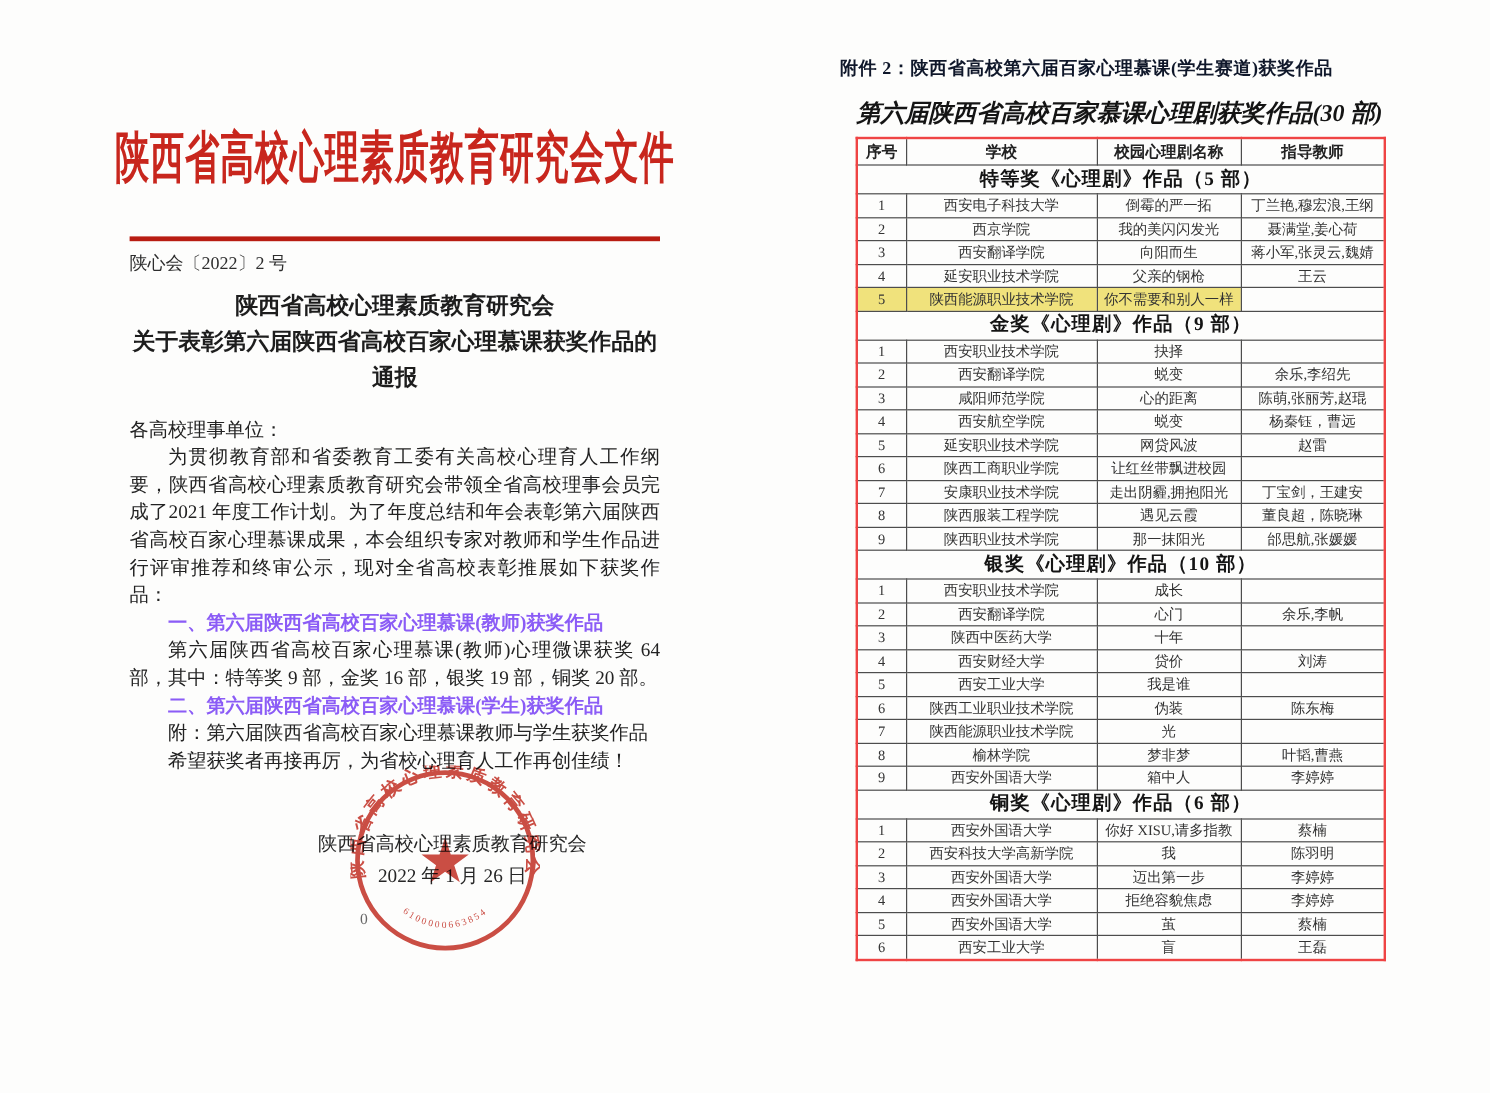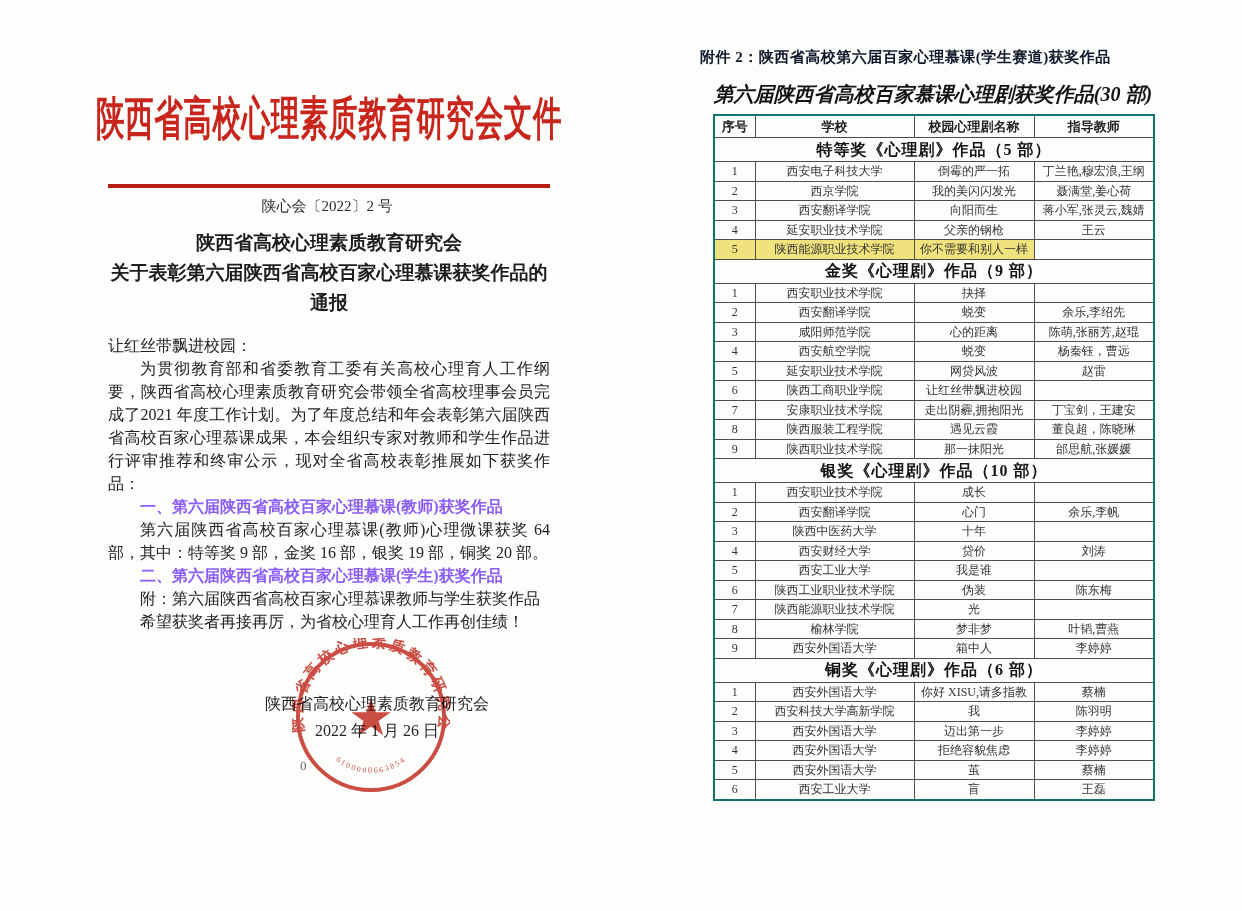--- a/index.html
+++ b/index.html
@@ -1,44 +1,44 @@
 <!DOCTYPE html>
 <html><head>
 <meta charset="utf-8">
 <style>
   html,body{margin:0;padding:0;background:#ffffff;}
   #canvas{position:relative;width:1242px;height:911px;background:#fdfdfc;overflow:hidden;
           font-family:"Liberation Serif","DejaVu Serif",serif;color:#262626;}
 
   
-  .left-doc{position:absolute;left:108px;top:0;width:442px;}
+  .left-doc{position:absolute;left:108px;top:13px;width:442px;}
   .masthead-wrap{position:relative;height:64px;margin-top:88px;}
   .masthead{position:absolute;left:50%;top:0;transform:translateX(-50%) scaleX(.62);
             transform-origin:center;white-space:nowrap;font-size:46px;font-weight:bold;
             color:#c8261d;letter-spacing:1px;}
   .red-rule{height:4px;background:#b81d12;margin-top:32px;}
-  .doc-number{text-align:center;font-size:15px;margin-top:9px;color:#2d2d2d;padding-right:4px;}
+  .doc-number{text-align:left;font-size:15px;margin-top:9px;color:#2d2d2d;padding-right:4px;}
   .doc-title{ text-align:center;font-weight:bold;font-size:19px;line-height:30px;margin-top:12px;color:#1d1d1d;}
   .doc-body{margin-top:16px;font-size:16px;line-height:23px;text-align:justify;color:#222;}
   .doc-body p{margin:0;}
   .indent{text-indent:2em;}
   .bold{font-weight:bold;color:#8b5cf6;}
   .sig-block{position:absolute;left:252px;top:690px;width:250px;text-align:center;
              font-size:16px;line-height:27px;color:#262626;z-index:1;}
   .stamp{position:absolute;left:292px;top:638px;width:158px;height:158px;z-index:2;
          opacity:.88;mix-blend-mode:multiply;}
   .stray-zero{position:absolute;left:300px;top:758px;font-size:13px;color:#666;z-index:2;}
 
   
   .right-doc{position:absolute;left:700px;top:48px;width:480px;}
   .attachment-label{font-size:15px;font-weight:bold;color:#0f172a;letter-spacing:.5px;}
   .table-title{width:440px;margin:14px 0 0 13px;text-align:center;font-size:20px;
                font-weight:bold;color:#141414;font-style:italic;}
   table.awards{border-collapse:collapse;table-layout:fixed;width:440px;margin:6px 0 0 13px;
-               border:2px solid #0f766e;}
+               border:2px solid #ef4444;}
   table.awards th,table.awards td{border:1px solid #4d4d4d;text-align:center;
                overflow:hidden;white-space:nowrap;line-height:1;padding:0 1px;}
   table.awards th{height:21px;font-size:13px;font-weight:bold;color:#222;}
   td.sec{height:23px;font-size:16px;font-weight:bold;letter-spacing:1px;color:#141414;}
   tr.data td{height:18.5px;font-size:12px;color:#333;}
   td.hl{background:#f0e27c;}
 </style>
 </head>
 <body>
 
@@ -48,21 +48,21 @@
     <div class="masthead-wrap">
       <div class="masthead">陕西省高校心理素质教育研究会文件</div>
     </div>
     <div class="red-rule"></div>
     <div class="doc-number">陕心会〔2022〕2 号</div>
     <div class="doc-title">
       <div>陕西省高校心理素质教育研究会</div>
       <div>关于表彰第六届陕西省高校百家心理慕课获奖作品的通报</div>
     </div>
     <div class="doc-body">
-      <p>让红丝带飘进校园：</p>
+      <p>各高校理事单位：</p>
       <p class="indent">为贯彻教育部和省委教育工委有关高校心理育人工作纲要，陕西省高校心理素质教育研究会带领全省高校理事会员完成了2021 年度工作计划。为了年度总结和年会表彰第六届陕西省高校百家心理慕课成果，本会组织专家对教师和学生作品进行评审推荐和终审公示，现对全省高校表彰推展如下获奖作品：</p>
       <p class="indent bold">一、第六届陕西省高校百家心理慕课(教师)获奖作品</p>
       <p class="indent">第六届陕西省高校百家心理慕课(教师)心理微课获奖 64 部，其中：特等奖 9 部，金奖 16 部，银奖 19 部，铜奖 20 部。</p>
       <p class="indent bold">二、第六届陕西省高校百家心理慕课(学生)获奖作品</p>
       <p class="indent">附：第六届陕西省高校百家心理慕课教师与学生获奖作品</p>
       <p class="indent">希望获奖者再接再厉，为省校心理育人工作再创佳绩！</p>
     </div>
   </div>
 
   <div class="sig-block">

